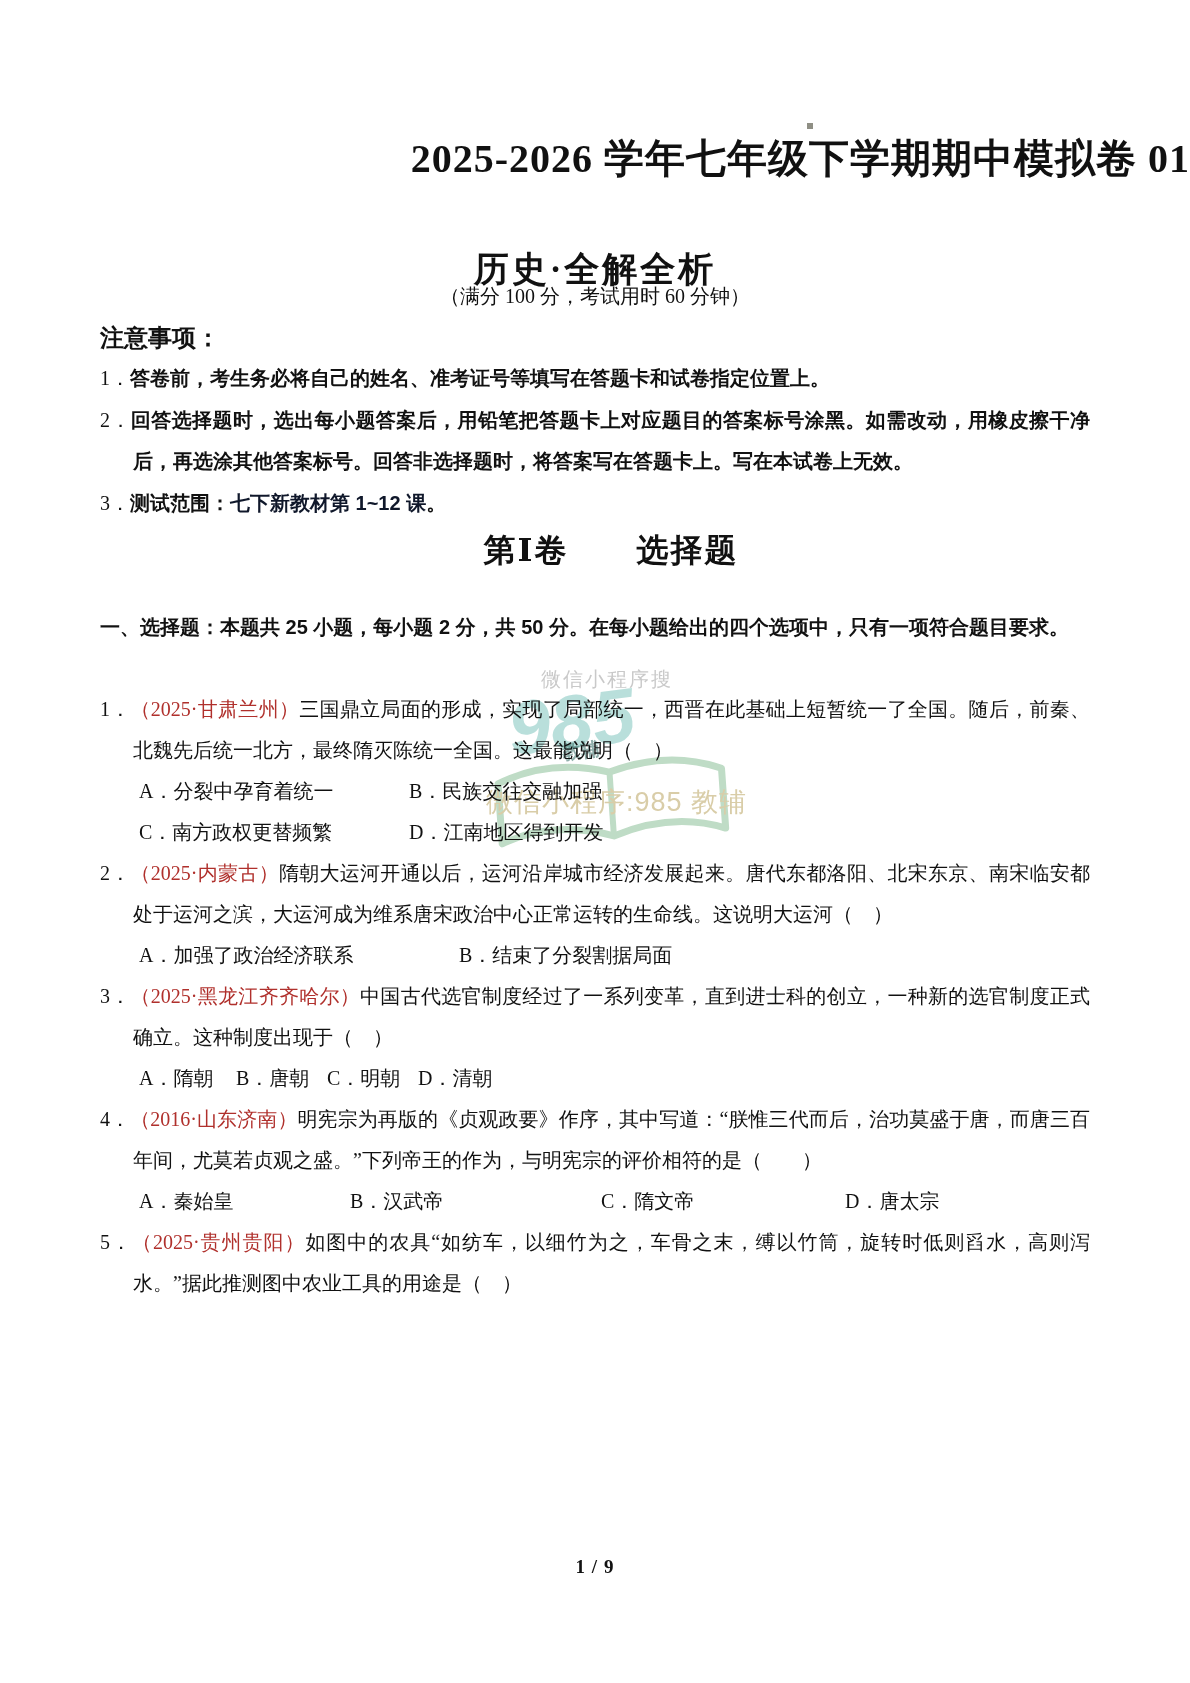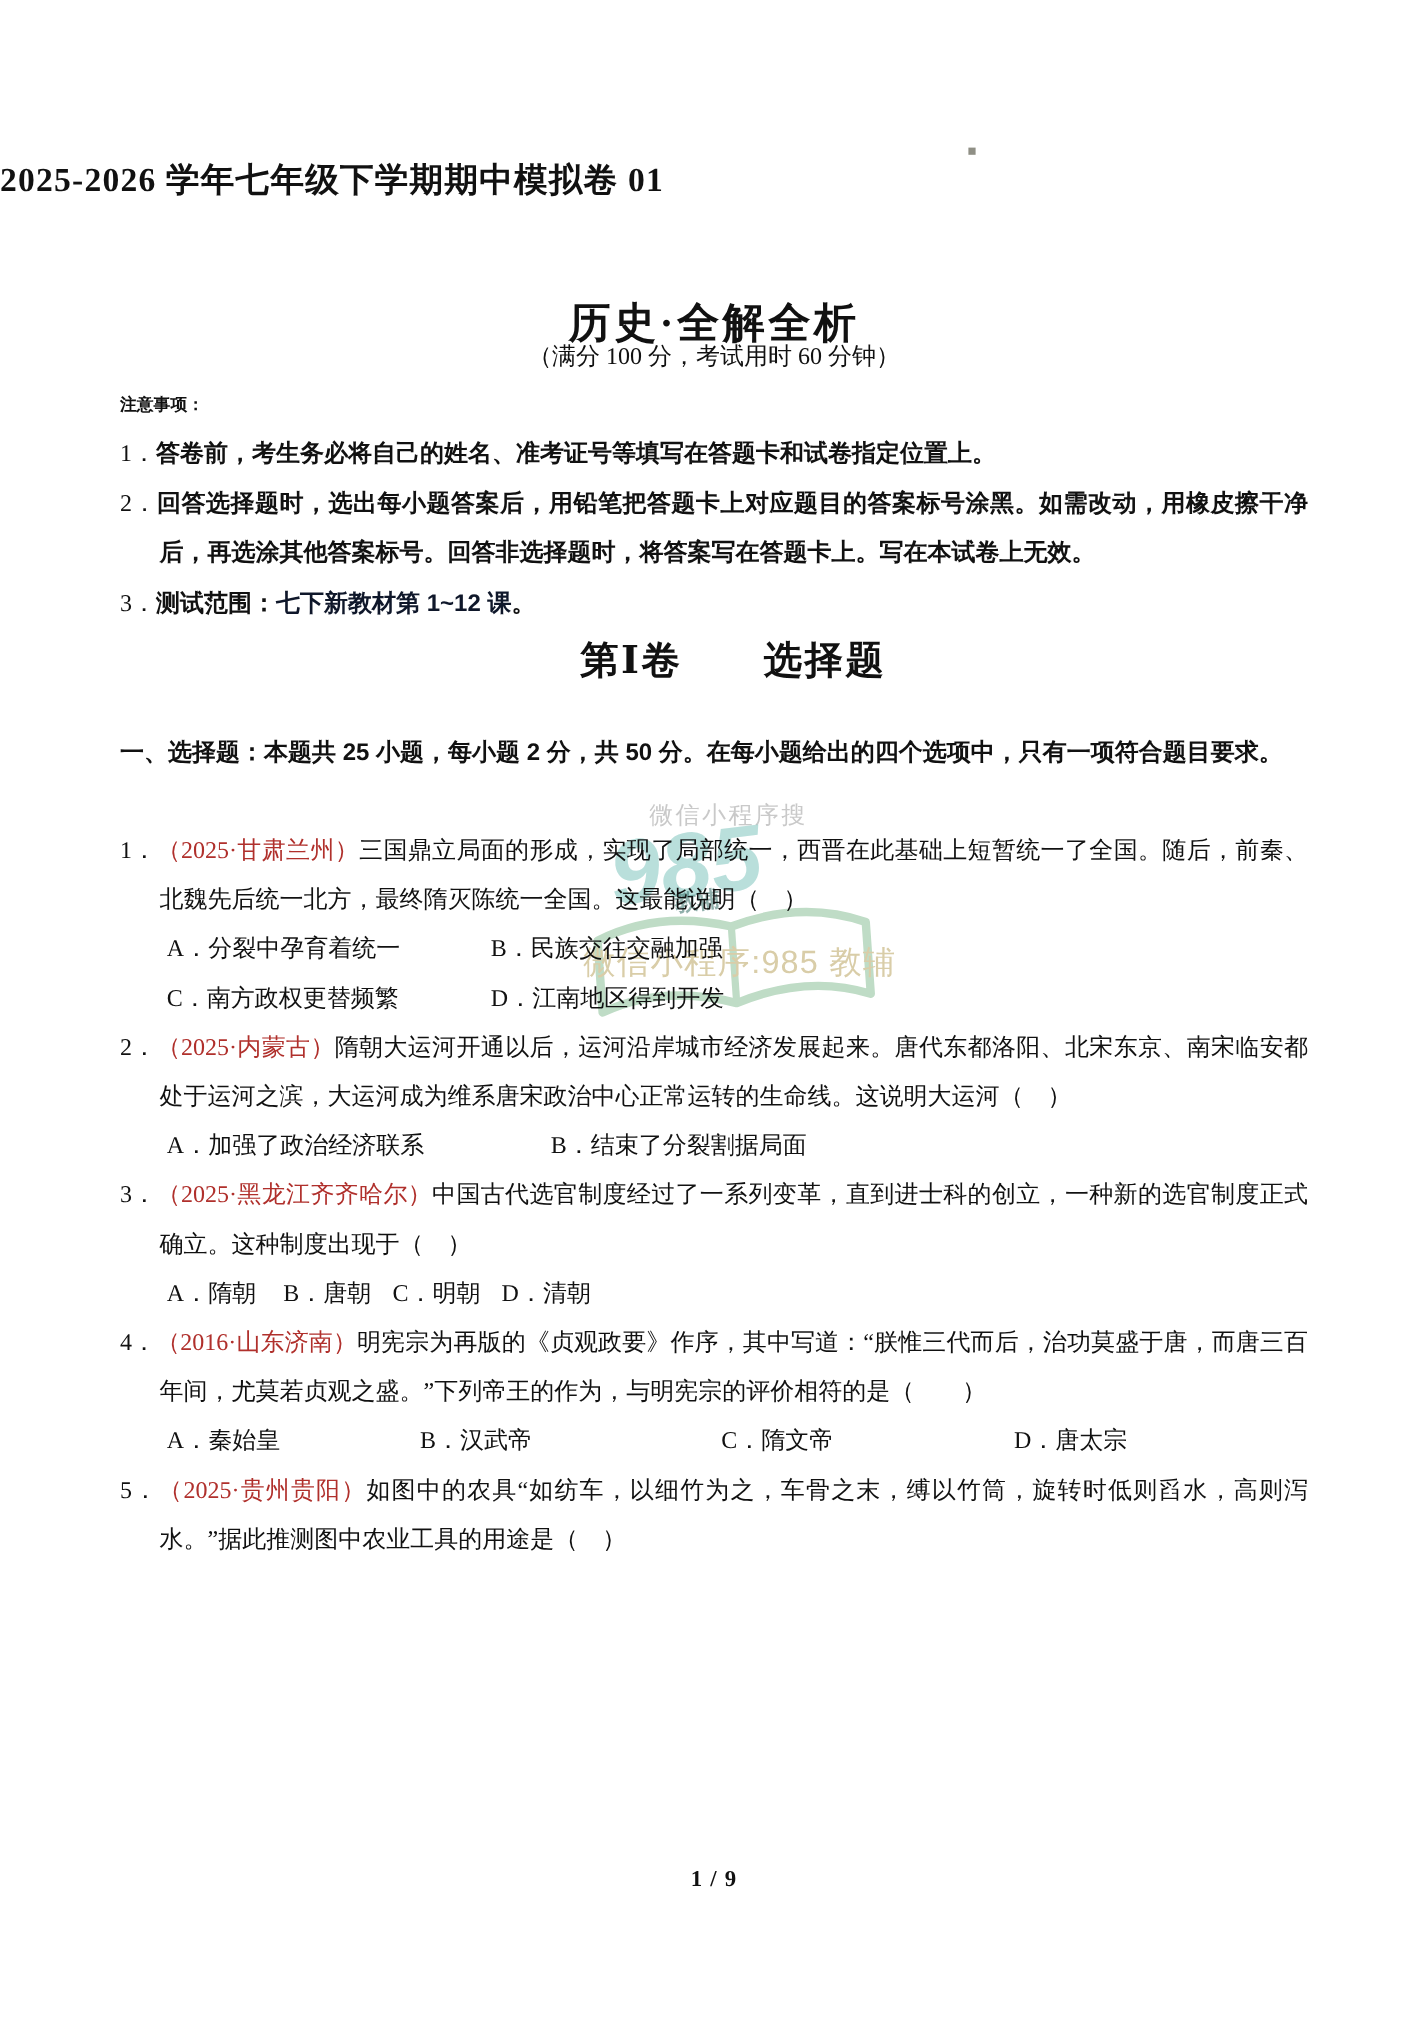--- a/index.html
+++ b/index.html
@@ -16,29 +16,29 @@
   .wm-logo  { position:absolute; left:508px; top:684px; font-size:76px; font-style:italic;
               font-weight:bold; color:rgba(127,196,189,0.55); transform:rotate(-7deg);
               font-family:"Liberation Sans","DejaVu Sans",sans-serif; line-height:1; }
   .wm-logo-sub { position:absolute; left:562px; top:738px; font-size:19px; font-weight:bold;
               color:rgba(52,110,102,0.55); transform:rotate(-7deg);
               font-family:"Liberation Sans","DejaVu Sans",sans-serif; }
   .wm-line2 { position:absolute; left:486px; top:784px; font-size:27px; color:#d9cda8;
               font-family:"Liberation Sans","DejaVu Sans",sans-serif; letter-spacing:1px; }
   .speck { position:absolute; left:807px; top:123px; width:6px; height:6px; background:#8f8f85; }
   
-  .t1 { position:absolute; top:131px; left:0; width:100%; text-align:left;
-        font-size:28px; font-weight:bold; letter-spacing:1px; }
+  .t1 { position:absolute; top:131px; left:0; width:100%; text-align:right;
+        font-size:40px; font-weight:bold; letter-spacing:1px; }
   .t2 { position:absolute; top:210px; left:0; width:100%; text-align:center;
         font-size:35px; font-weight:bold; letter-spacing:3px;margin-top:36px; }
   .sub { position:absolute; top:283px; left:0; width:100%; text-align:center; font-size:20px; }
   
   .sans { font-family:"Liberation Sans","DejaVu Sans",sans-serif; font-weight:bold; }
   .notice { position:absolute; top:317px; left:100px; width:990px; font-size:20px; }
-  .notice-head { font-size:14px; line-height:41px; }
+  .notice-head { font-size:24px; line-height:41px; }
   .notice-item { line-height:41.5px; padding-left:33px; text-indent:-33px; text-align:justify; }
   .n-num { font-family:"Liberation Serif","DejaVu Serif",serif; font-weight:normal; }
   .n-red { color:#0f172a; }
   
   .vol { position:absolute; top:529px; left:0; width:100%; text-align:center;
          font-size:32px; font-weight:bold; letter-spacing:2px;padding-left:16px; }
   .body { position:absolute; top:607px; left:100px; width:990px;
           font-size:20px; line-height:41px; }
   .intro { height:82px; overflow:hidden; text-align:justify; }
   .q-stem { height:82px; overflow:hidden; text-align:justify;

